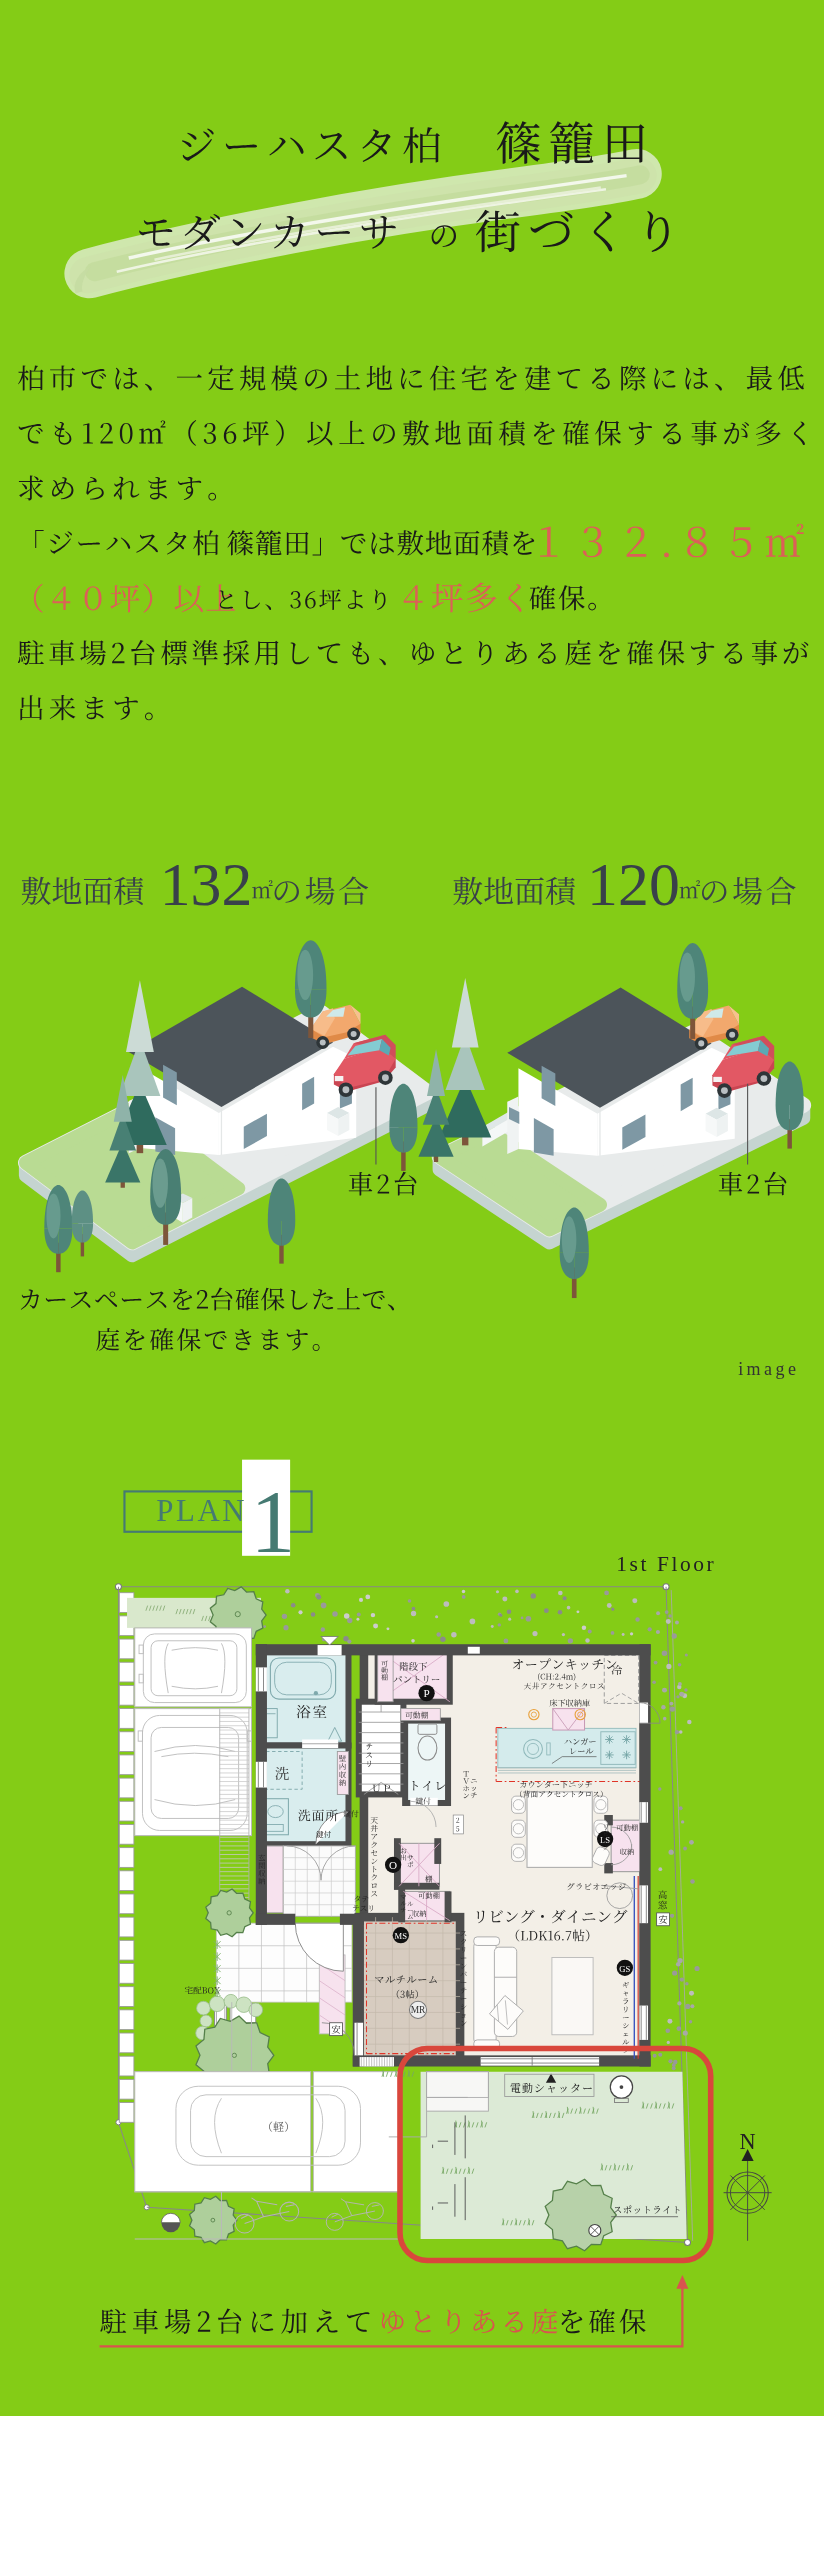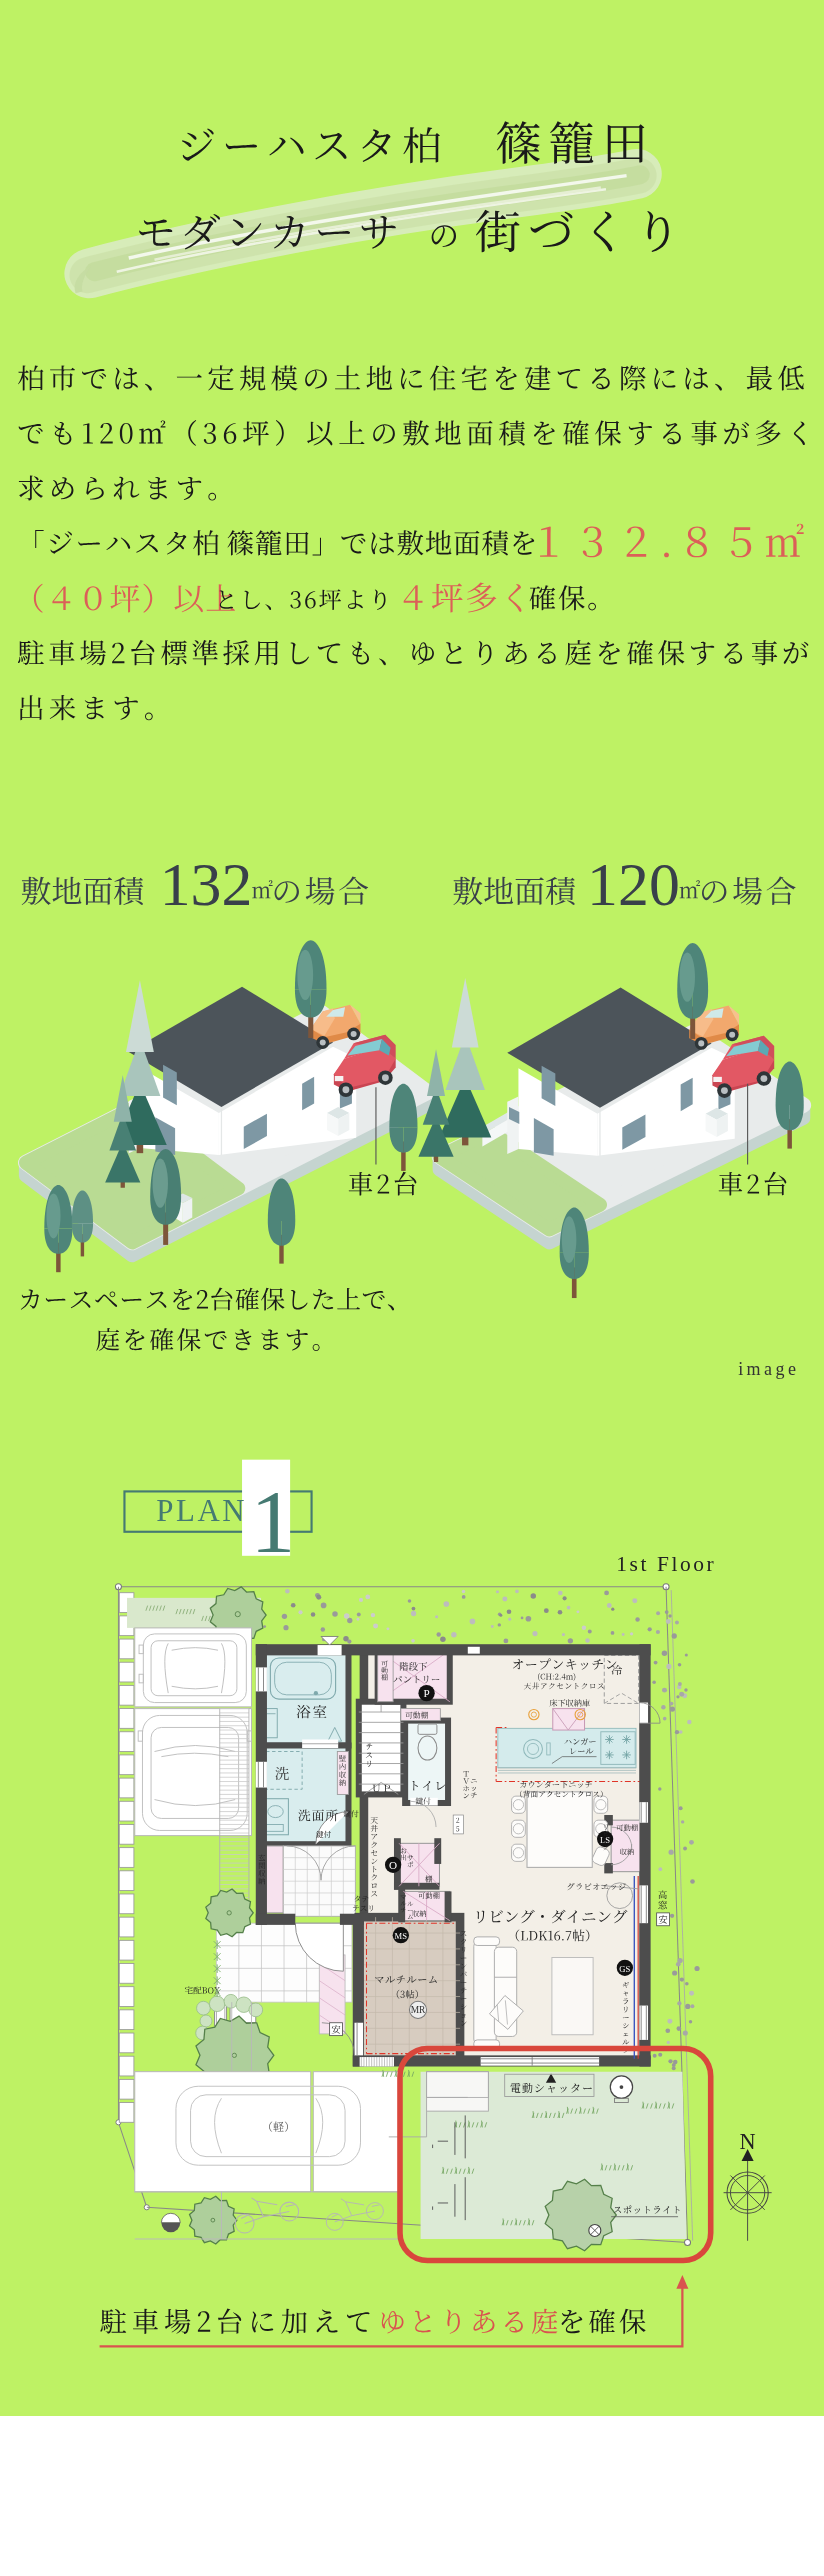--- a/index.html
+++ b/index.html
@@ -1,14 +1,14 @@
 <!DOCTYPE html>
 <html style="font-size:13.7px"><head><meta charset="utf-8"><style>
 html,body{margin:0;padding:0}
-.page{position:relative;width:824px;height:2416px;background:#bef264;overflow:hidden}
+.page{position:relative;width:824px;height:2416px;background:#84cc16;overflow:hidden}
 </style></head><body>
 
 <div class="page">
 <svg width="824" height="2576" viewBox="0 0 960 3000">
 <defs>
         <path id="g0" d="M804 574C818 574 829 583 829 600C829 619 819 636 795 661C771 684 731 707 680 729L667 711C709 679 736 646 758 619C778 594 788 574 804 574ZM288 -14C314 -14 324 12 344 24C565 146 777 321 891 521L868 536C688 286 325 71 257 71C224 71 193 104 166 136L150 127C151 112 160 76 172 60C194 28 256 -14 288 -14ZM343 330C362 330 372 345 372 361C372 399 335 435 273 460C228 478 190 489 140 502L130 480C171 458 206 435 244 405C296 366 312 330 343 330ZM469 518C487 518 499 532 499 550C499 585 469 618 401 652C358 671 312 685 275 695L264 672C292 657 335 629 369 600C422 557 441 518 469 518ZM908 651C923 651 932 661 932 677C932 698 921 716 896 738C871 759 832 780 781 799L769 782C813 748 837 723 859 698C881 673 892 651 908 651Z"></path>
         <path id="g1" d="M199 278C228 278 239 293 296 299C371 308 652 323 715 323C776 323 811 321 846 321C880 321 890 332 890 350C890 377 845 394 807 394C781 394 753 388 686 383C640 381 290 358 201 358C159 358 143 389 121 423L101 417C102 397 103 380 110 361C124 327 171 278 199 278Z"></path>
         <path id="g2" d="M61 138L76 118C211 185 342 299 433 413C451 435 473 444 473 463C473 493 420 551 378 562C357 568 334 568 319 568L312 549C338 536 380 510 380 487C380 417 190 226 61 138ZM890 162C913 163 930 184 926 221C912 342 744 497 602 574L586 554C705 460 787 356 843 222C859 182 865 162 890 162Z"></path>
         <path id="g3" d="M840 33C863 33 874 50 874 70C874 153 710 265 549 338C622 418 681 510 715 564C728 584 758 592 758 612C758 634 693 686 663 686C649 686 637 667 616 661C561 647 364 612 309 612C276 612 257 648 240 672L219 663C221 635 227 614 233 602C245 576 285 533 314 533C338 533 342 551 373 559C428 573 567 607 638 618C649 619 655 617 650 604C557 399 321 163 86 42L101 17C291 93 433 215 525 312C615 259 679 200 746 125C799 65 813 33 840 33Z"></path>
         <path id="g4" d="M136 312L152 291C222 330 289 382 349 441C430 404 500 359 560 306C451 179 304 59 142 -23L156 -46C342 30 487 135 604 264C681 186 699 142 727 143C748 143 761 157 760 179C760 217 709 268 648 314C705 385 755 461 800 544C812 569 846 576 846 595C846 621 786 664 761 664C744 664 738 646 710 641C683 635 554 618 506 618L496 618L525 664C539 690 554 699 554 716C554 735 504 764 464 773C442 778 422 778 404 777L399 758C434 743 460 728 460 710C460 652 290 423 136 312ZM596 350C533 390 448 429 368 460C404 498 438 539 469 580C483 570 496 563 506 563C520 563 540 570 561 575C596 583 689 598 724 601C735 601 740 598 735 585C708 511 660 430 596 350Z"></path>

